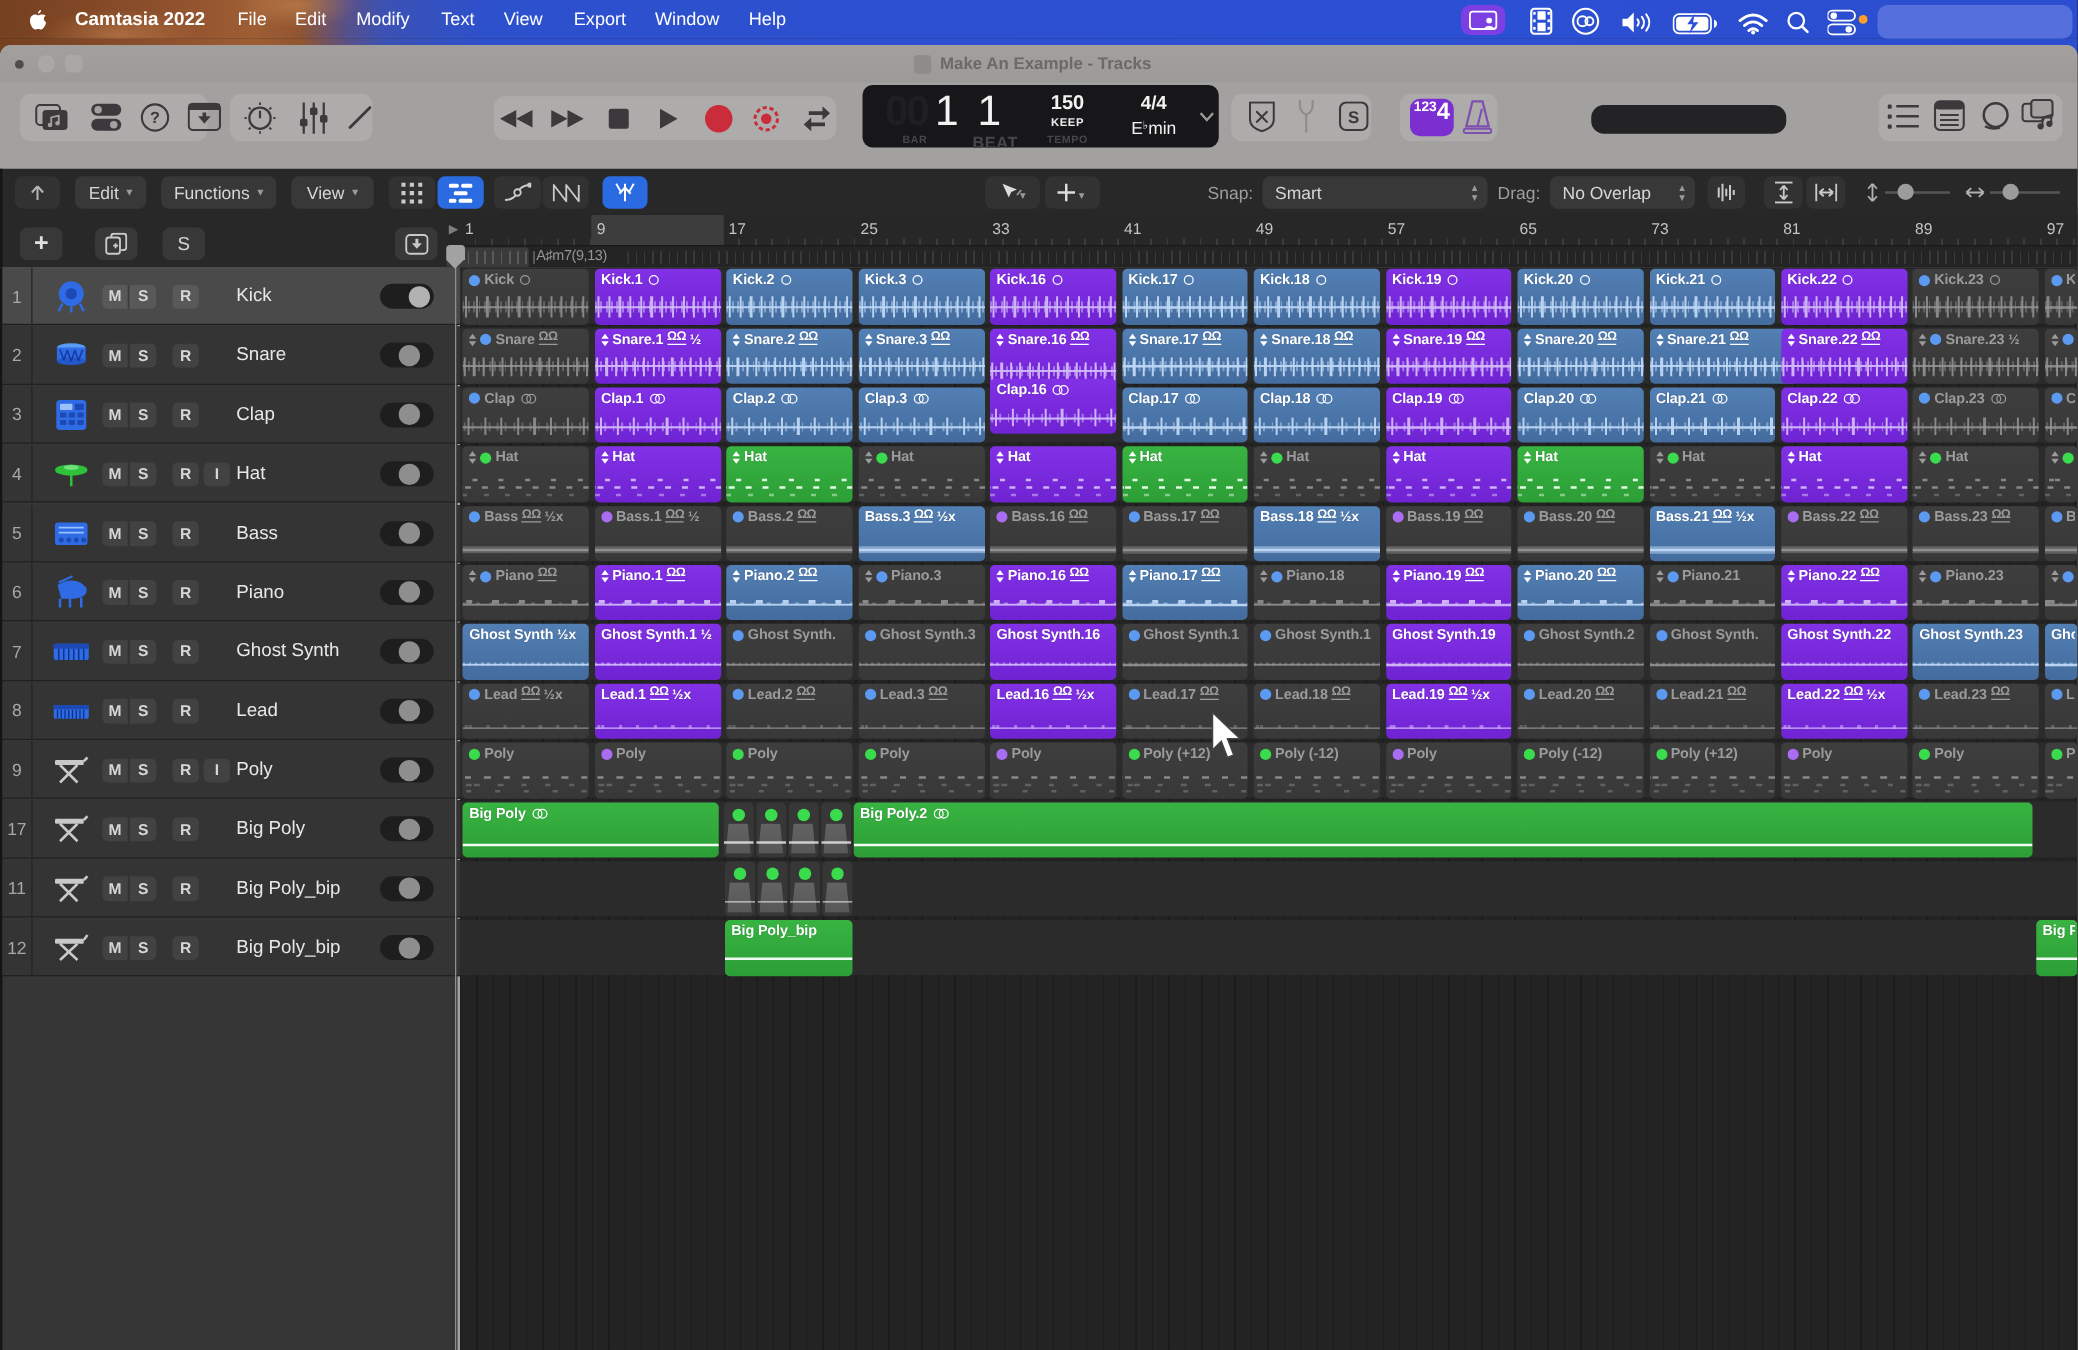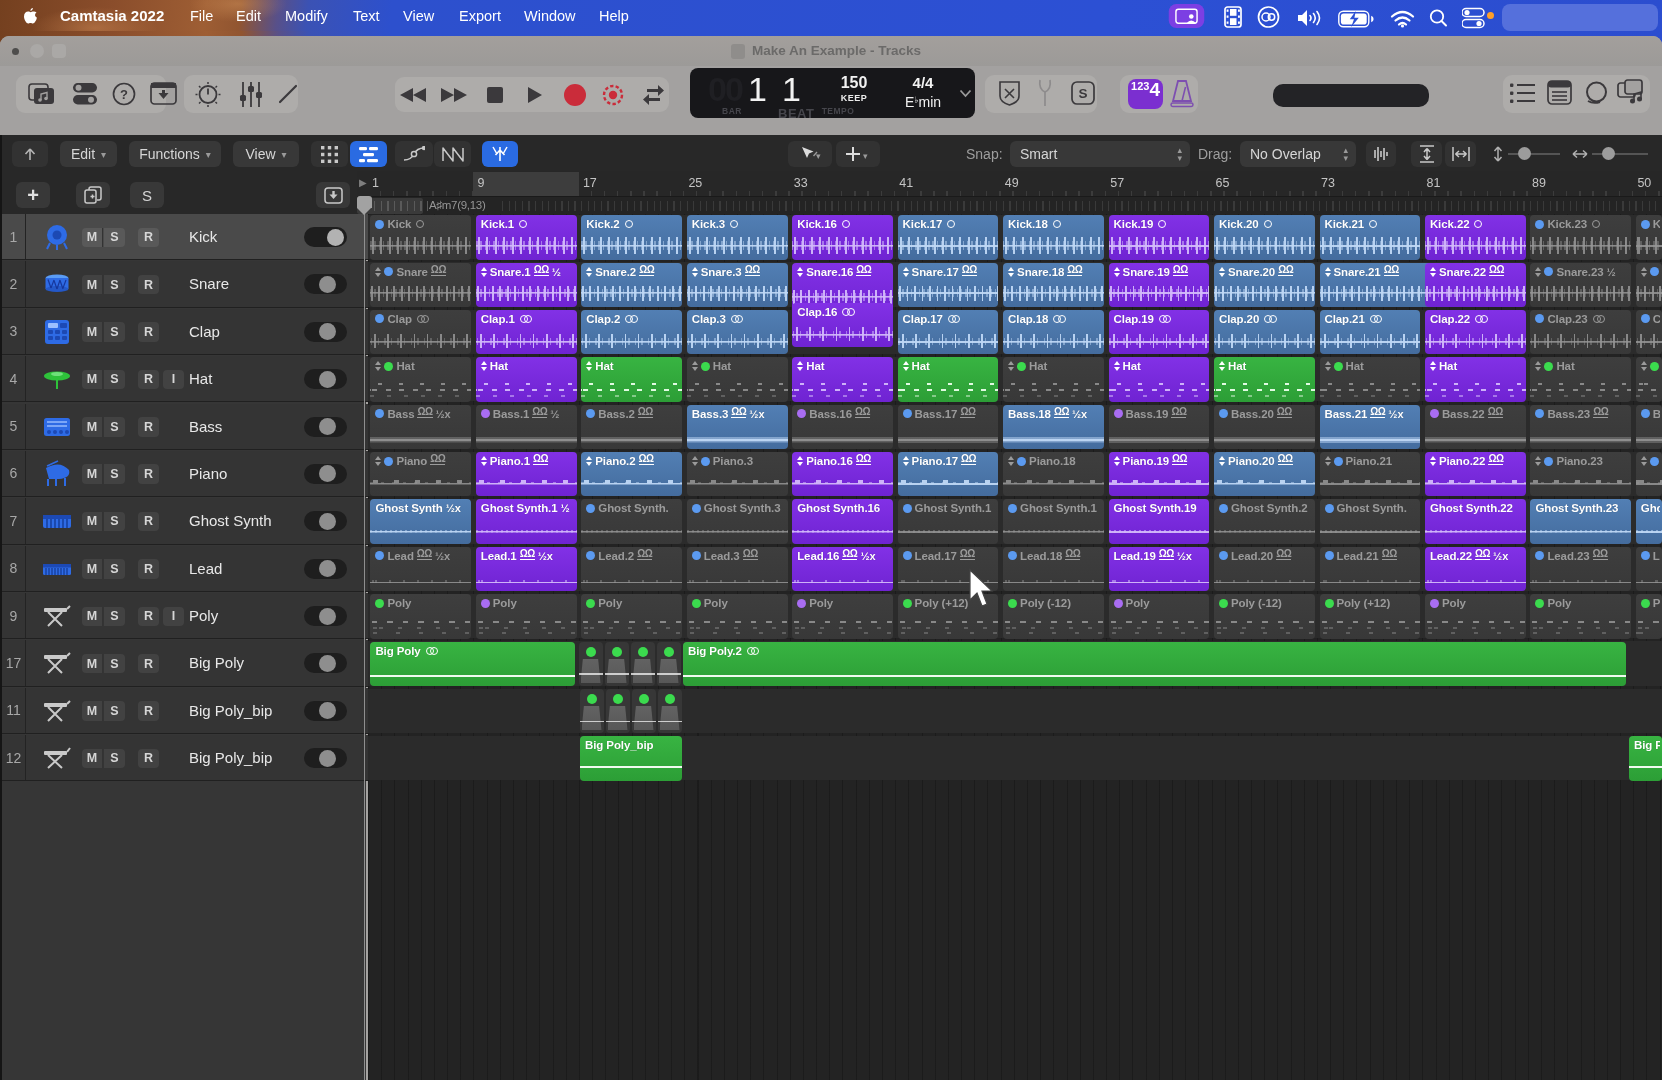--- a/index.html
+++ b/index.html
@@ -297,21 +297,21 @@
       </div>
     </div>
     <div class="abs" style="left:690px;top:68px;width:285px;height:50px;background:#17171a;border-radius:8px">
       <div class="abs" style="left:18px;top:2px;font-size:34px;font-weight:bold;color:#1f1f23;letter-spacing:-2px">00</div>
       <div class="abs" style="left:58px;top:2px;font-size:34px;color:#f2f2f2">1</div>
       <div class="abs" style="left:92px;top:2px;font-size:34px;color:#f2f2f2">1</div>
       <div class="abs" style="left:32px;top:38px;font-size:8.5px;font-weight:bold;color:#46464c;letter-spacing:.5px">BAR</div>
       <div class="abs" style="left:88px;top:38px;font-size:13px;font-weight:bold;color:#46464c;letter-spacing:.5px">BEAT</div>
       <div class="abs" style="left:140px;top:6px;width:48px;text-align:center;font-size:16px;font-weight:bold;color:#f2f2f2">150</div>
       <div class="abs" style="left:140px;top:25px;width:48px;text-align:center;font-size:9px;font-weight:bold;color:#ececec;letter-spacing:.5px">KEEP</div>
-      <div class="abs" style="left:124px;top:38px;width:48px;text-align:center;font-size:8.5px;font-weight:bold;color:#46464c;letter-spacing:.5px">TEMPO</div>
+      <div class="abs" style="left:140px;top:38px;width:48px;text-align:center;font-size:8.5px;font-weight:bold;color:#46464c;letter-spacing:.5px">TEMPO</div>
       <div class="abs" style="left:205px;top:6px;width:56px;text-align:center;font-size:15px;font-weight:bold;color:#f2f2f2">4/4</div>
       <div class="abs" style="left:205px;top:26px;width:56px;text-align:center;font-size:14px;color:#f2f2f2">E<span style="font-size:9px;vertical-align:4px">♭</span>min</div>
       <svg class="abs" style="left:269px;top:21px" width="13" height="9" viewBox="0 0 13 9">
         <path d="M1.5 1.5 L6.5 7 L11.5 1.5" stroke="#9a9a9a" stroke-width="1.8" fill="none"></path>
       </svg>
     </div>
     <svg class="icn abs" style="left:998px;top:81px" width="23" height="25" viewBox="0 0 23 25">
 <path d="M2 1 h19 v14 q0 6 -9.5 9 q-9.5 -3 -9.5 -9 z" fill="none" stroke="#3b393c" stroke-width="1.6"></path>
 <path d="M7 8 l9 9 M16 8 l-9 9" stroke="#3b393c" stroke-width="1.6"></path>
     </svg>
@@ -493,21 +493,21 @@
     <div class="rnum abs" style="left:582.9px">17</div>
     <div class="rnum abs" style="left:688.4px">25</div>
     <div class="rnum abs" style="left:793.8px">33</div>
     <div class="rnum abs" style="left:899.2px">41</div>
     <div class="rnum abs" style="left:1004.7px">49</div>
     <div class="rnum abs" style="left:1110.2px">57</div>
     <div class="rnum abs" style="left:1215.6px">65</div>
     <div class="rnum abs" style="left:1321.1px">73</div>
     <div class="rnum abs" style="left:1426.5px">81</div>
     <div class="rnum abs" style="left:1532.0px">89</div>
-    <div class="rnum abs" style="left:1637.4px">50</div>
+    <div class="rnum abs" style="left:1637.4px">97</div>
     <div class="abs" style="left:359px;top:177px;color:#7e7e7e;font-size:10px">▶</div>
     <div id="lane" class="abs">
       <div class="abs" style="left:0px;top:1px;width:66px;height:16px;background:#3a3a3a;border-radius:2px"></div>
       <div class="abs" style="left:17px;top:4px;width:55px;height:10px;background:repeating-linear-gradient(90deg,#5a5a5a 0 1.5px,transparent 1.5px 6.6px)"></div>
       <div class="abs" style="left:145px;top:4px;width:1160px;height:10px;background:repeating-linear-gradient(90deg,#3a3a3a 0 1.2px,transparent 1.2px 6.59px)"></div>
       <div class="abs" style="left:72px;top:2px;color:#969696;font-size:11.5px;letter-spacing:-.3px">A♯m7(9,13)</div>
     </div>
     <div id="tracks" class="abs">
       <div class="trow sel" style="top:0.0px">
         <div class="tnum">1</div>

